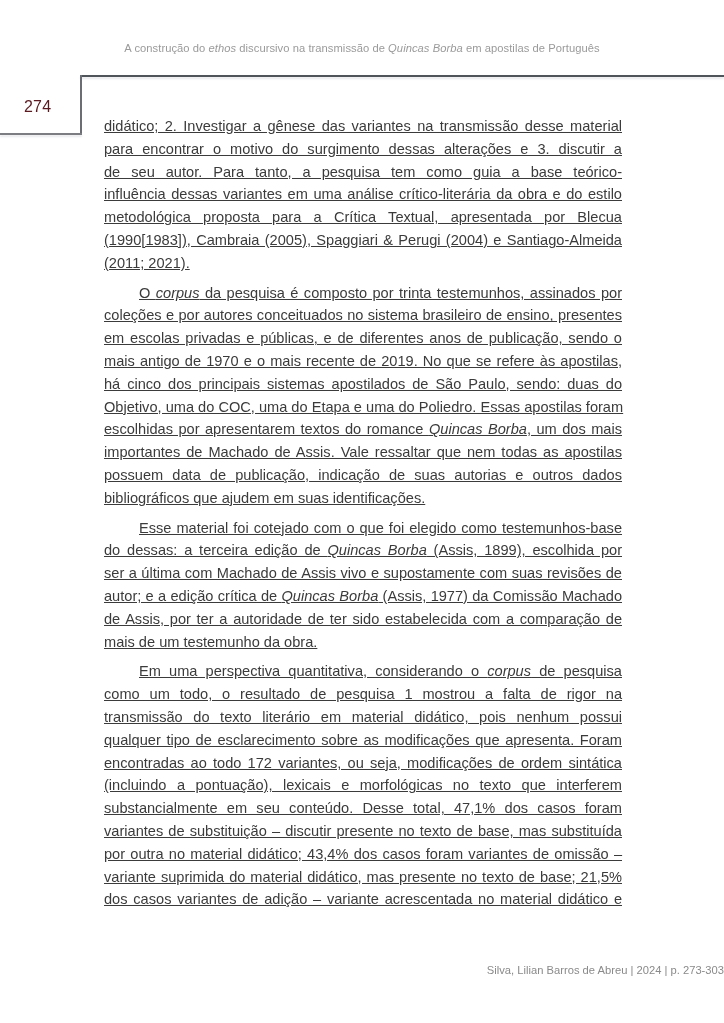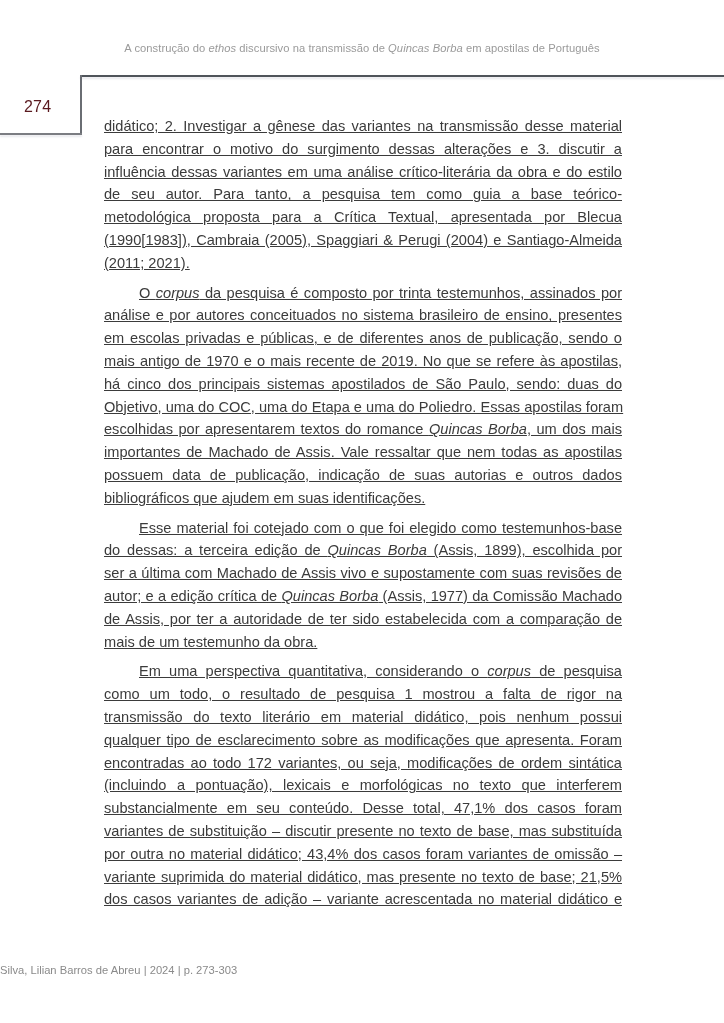--- a/index.html
+++ b/index.html
@@ -16,48 +16,48 @@
   .body-text {
     position:absolute; left:104px; top:115px; width:518px;
     font-size:14.6px; color:#3b3b3b; line-height:22.8px;
   }
   .para { margin:0 0 7px 0; }
   .line { display:block; text-align:justify; text-align-last:justify; white-space:nowrap; height:22.8px;text-decoration:underline; }
   .line.last { text-align-last:left; }
   .line.indent { padding-left:35px; }
   .line .ital { font-style:italic; }
   .footer {
-    position:absolute; left:0; width:724px; top:964px; text-align:left;
+    position:absolute; left:0; width:724px; top:964px; text-align:right;
     font-size:11.2px; color:#8a8a8a;
   }
 </style>
 </head>
 <body>
 
 <div class="running-head" id="running-head"><span>A construção do </span><i>ethos</i><span> discursivo na transmissão de </span><i>Quincas Borba</i><span> em apostilas de Português</span></div>
 
 <div class="frame-top"></div>
 <div class="frame-vert"></div>
 <div class="frame-bottom"></div>
 
 <div class="page-number">274</div>
 
 <div class="body-text" id="body-text">
     <div class="para">
       <span class="line"><span>didático; 2. Investigar a gênese das variantes na transmissão desse material</span></span>
       <span class="line"><span>para encontrar o motivo do surgimento dessas alterações e 3. discutir a</span></span>
+      <span class="line"><span>de seu autor. Para tanto, a pesquisa tem como guia a base teórico-</span></span>
       <span class="line"><span>influência dessas variantes em uma análise crítico-literária da obra e do estilo</span></span>
-      <span class="line"><span>de seu autor. Para tanto, a pesquisa tem como guia a base teórico-</span></span>
       <span class="line"><span>metodológica proposta para a Crítica Textual, apresentada por Blecua</span></span>
       <span class="line"><span>(1990[1983]), Cambraia (2005), Spaggiari &amp; Perugi (2004) e Santiago-Almeida</span></span>
       <span class="line last"><span>(2011; 2021).</span></span>
     </div>
     <div class="para">
       <span class="line indent"><span>O </span><span class="ital">corpus</span><span> da pesquisa é composto por trinta testemunhos, assinados por</span></span>
-      <span class="line"><span>análise e por autores conceituados no sistema brasileiro de ensino, presentes</span></span>
+      <span class="line"><span>coleções e por autores conceituados no sistema brasileiro de ensino, presentes</span></span>
       <span class="line"><span>em escolas privadas e públicas, e de diferentes anos de publicação, sendo o</span></span>
       <span class="line"><span>mais antigo de 1970 e o mais recente de 2019. No que se refere às apostilas,</span></span>
       <span class="line"><span>há cinco dos principais sistemas apostilados de São Paulo, sendo: duas do</span></span>
       <span class="line"><span>Objetivo, uma do COC, uma do Etapa e uma do Poliedro. Essas apostilas foram</span></span>
       <span class="line"><span>escolhidas por apresentarem textos do romance </span><span class="ital">Quincas Borba</span><span>, um dos mais</span></span>
       <span class="line"><span>importantes de Machado de Assis. Vale ressaltar que nem todas as apostilas</span></span>
       <span class="line"><span>possuem data de publicação, indicação de suas autorias e outros dados</span></span>
       <span class="line last"><span>bibliográficos que ajudem em suas identificações.</span></span>
     </div>
     <div class="para">

